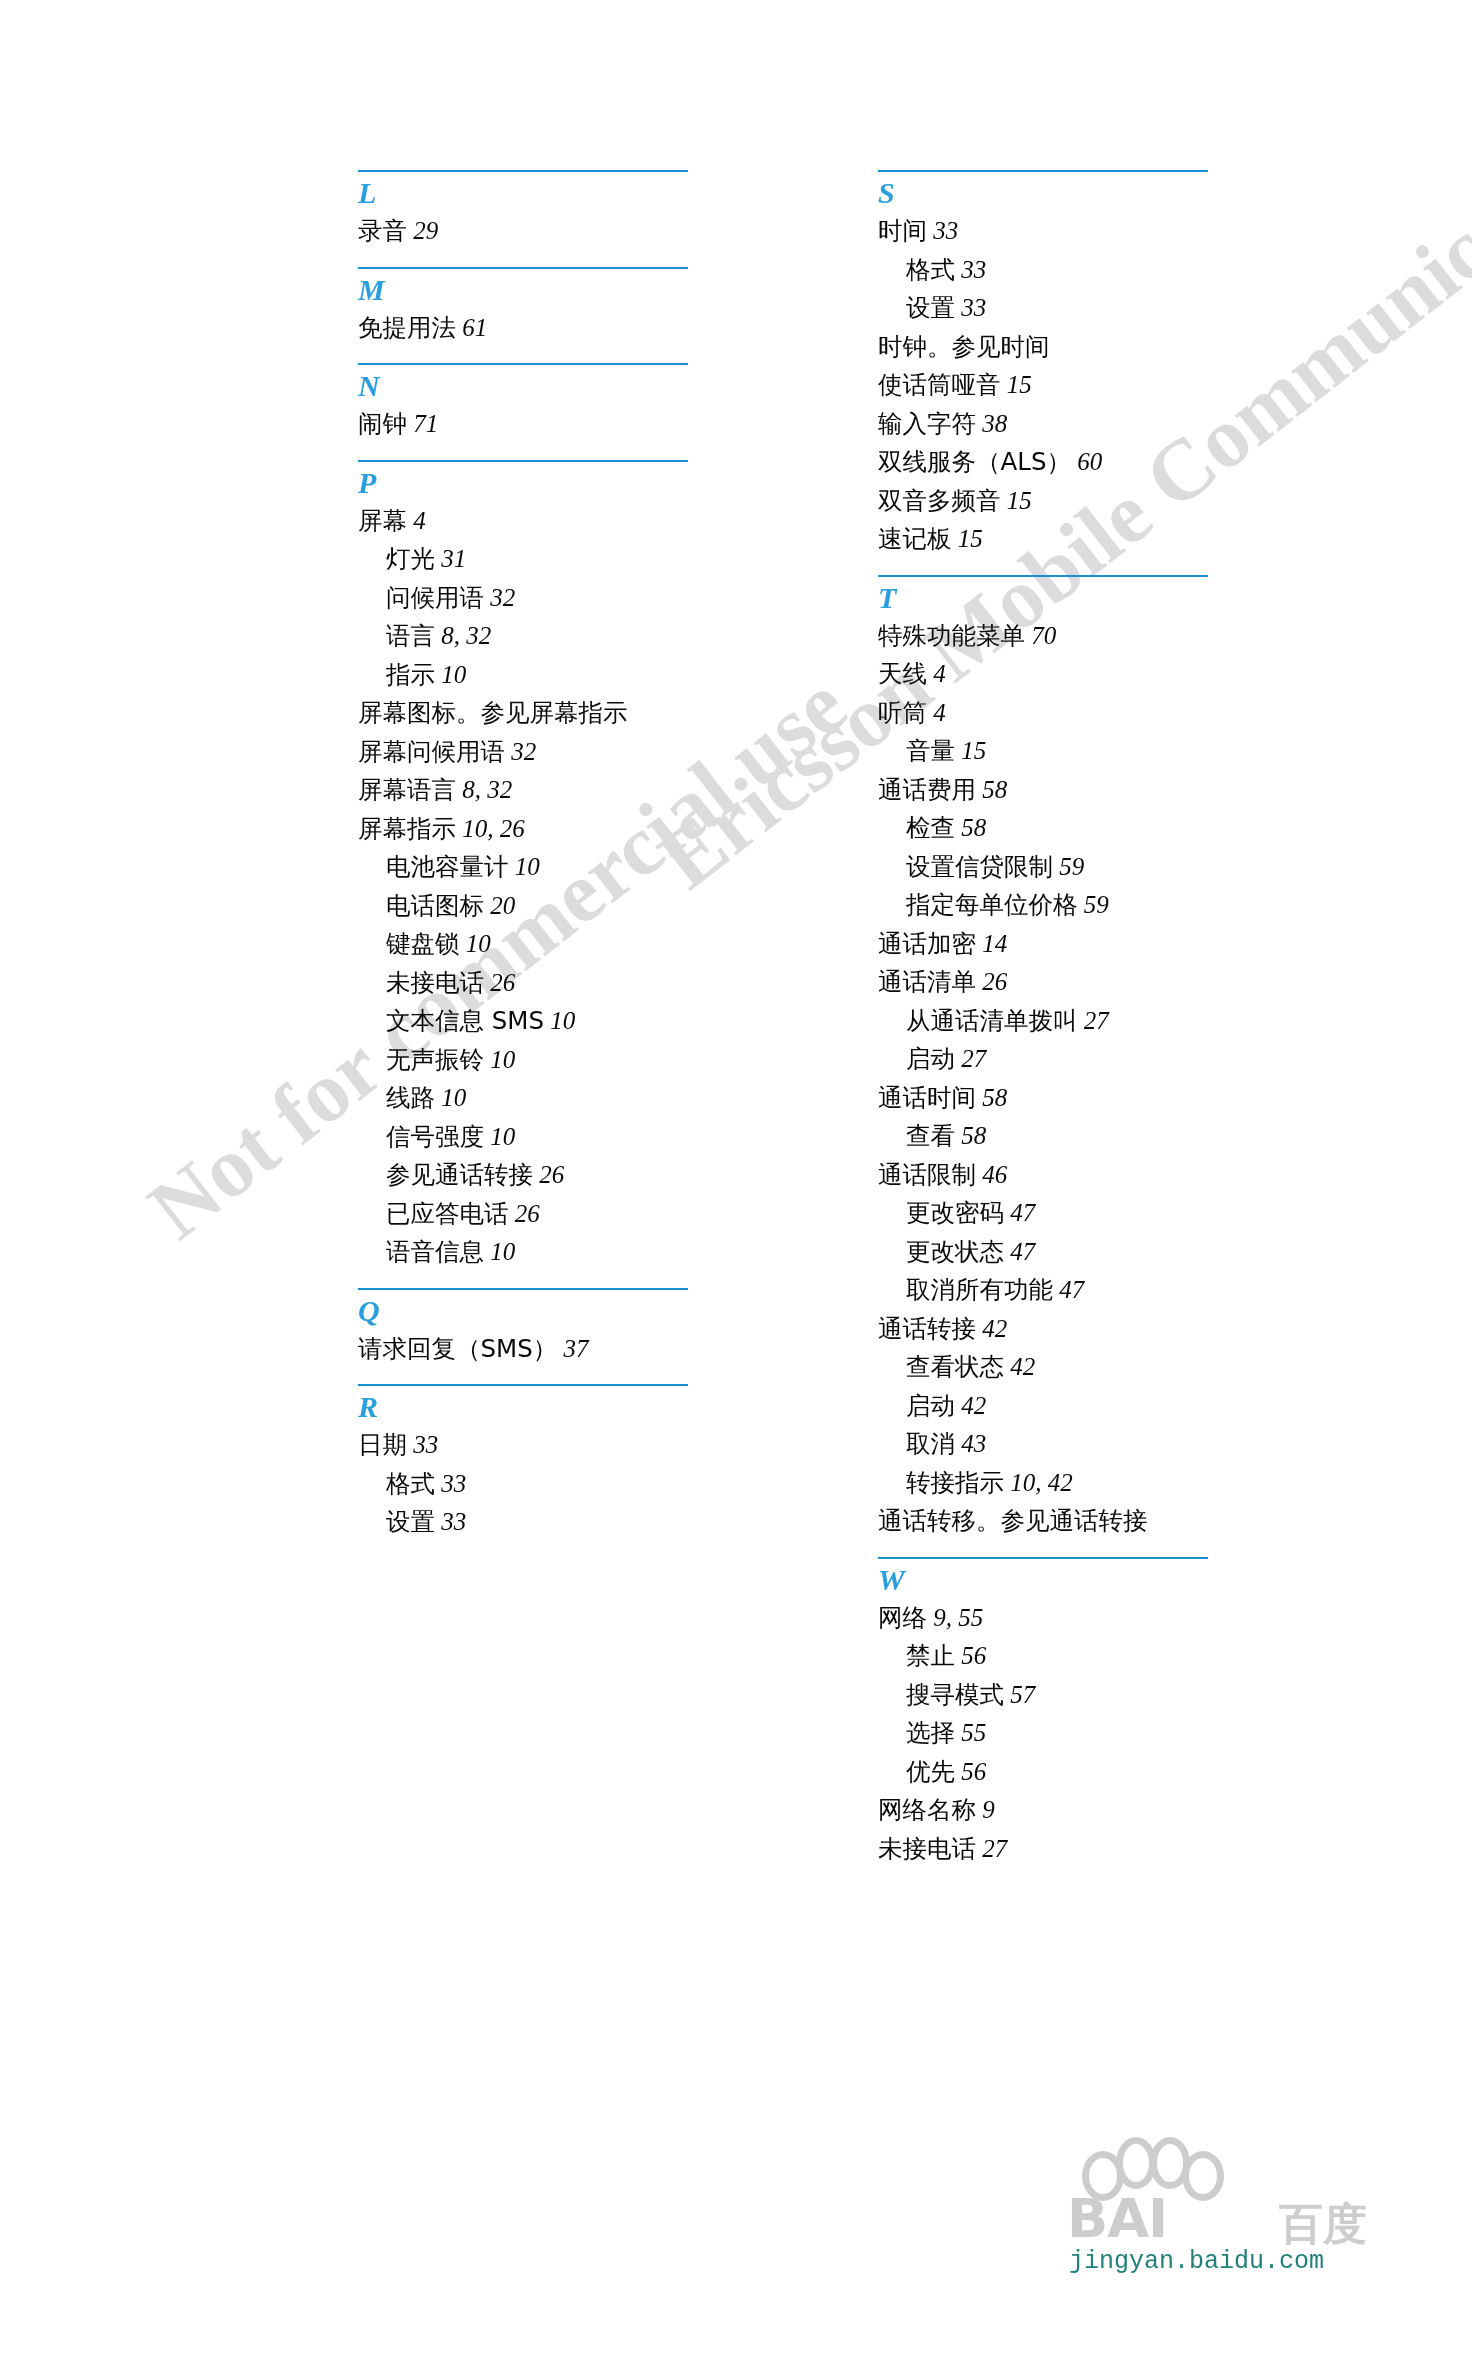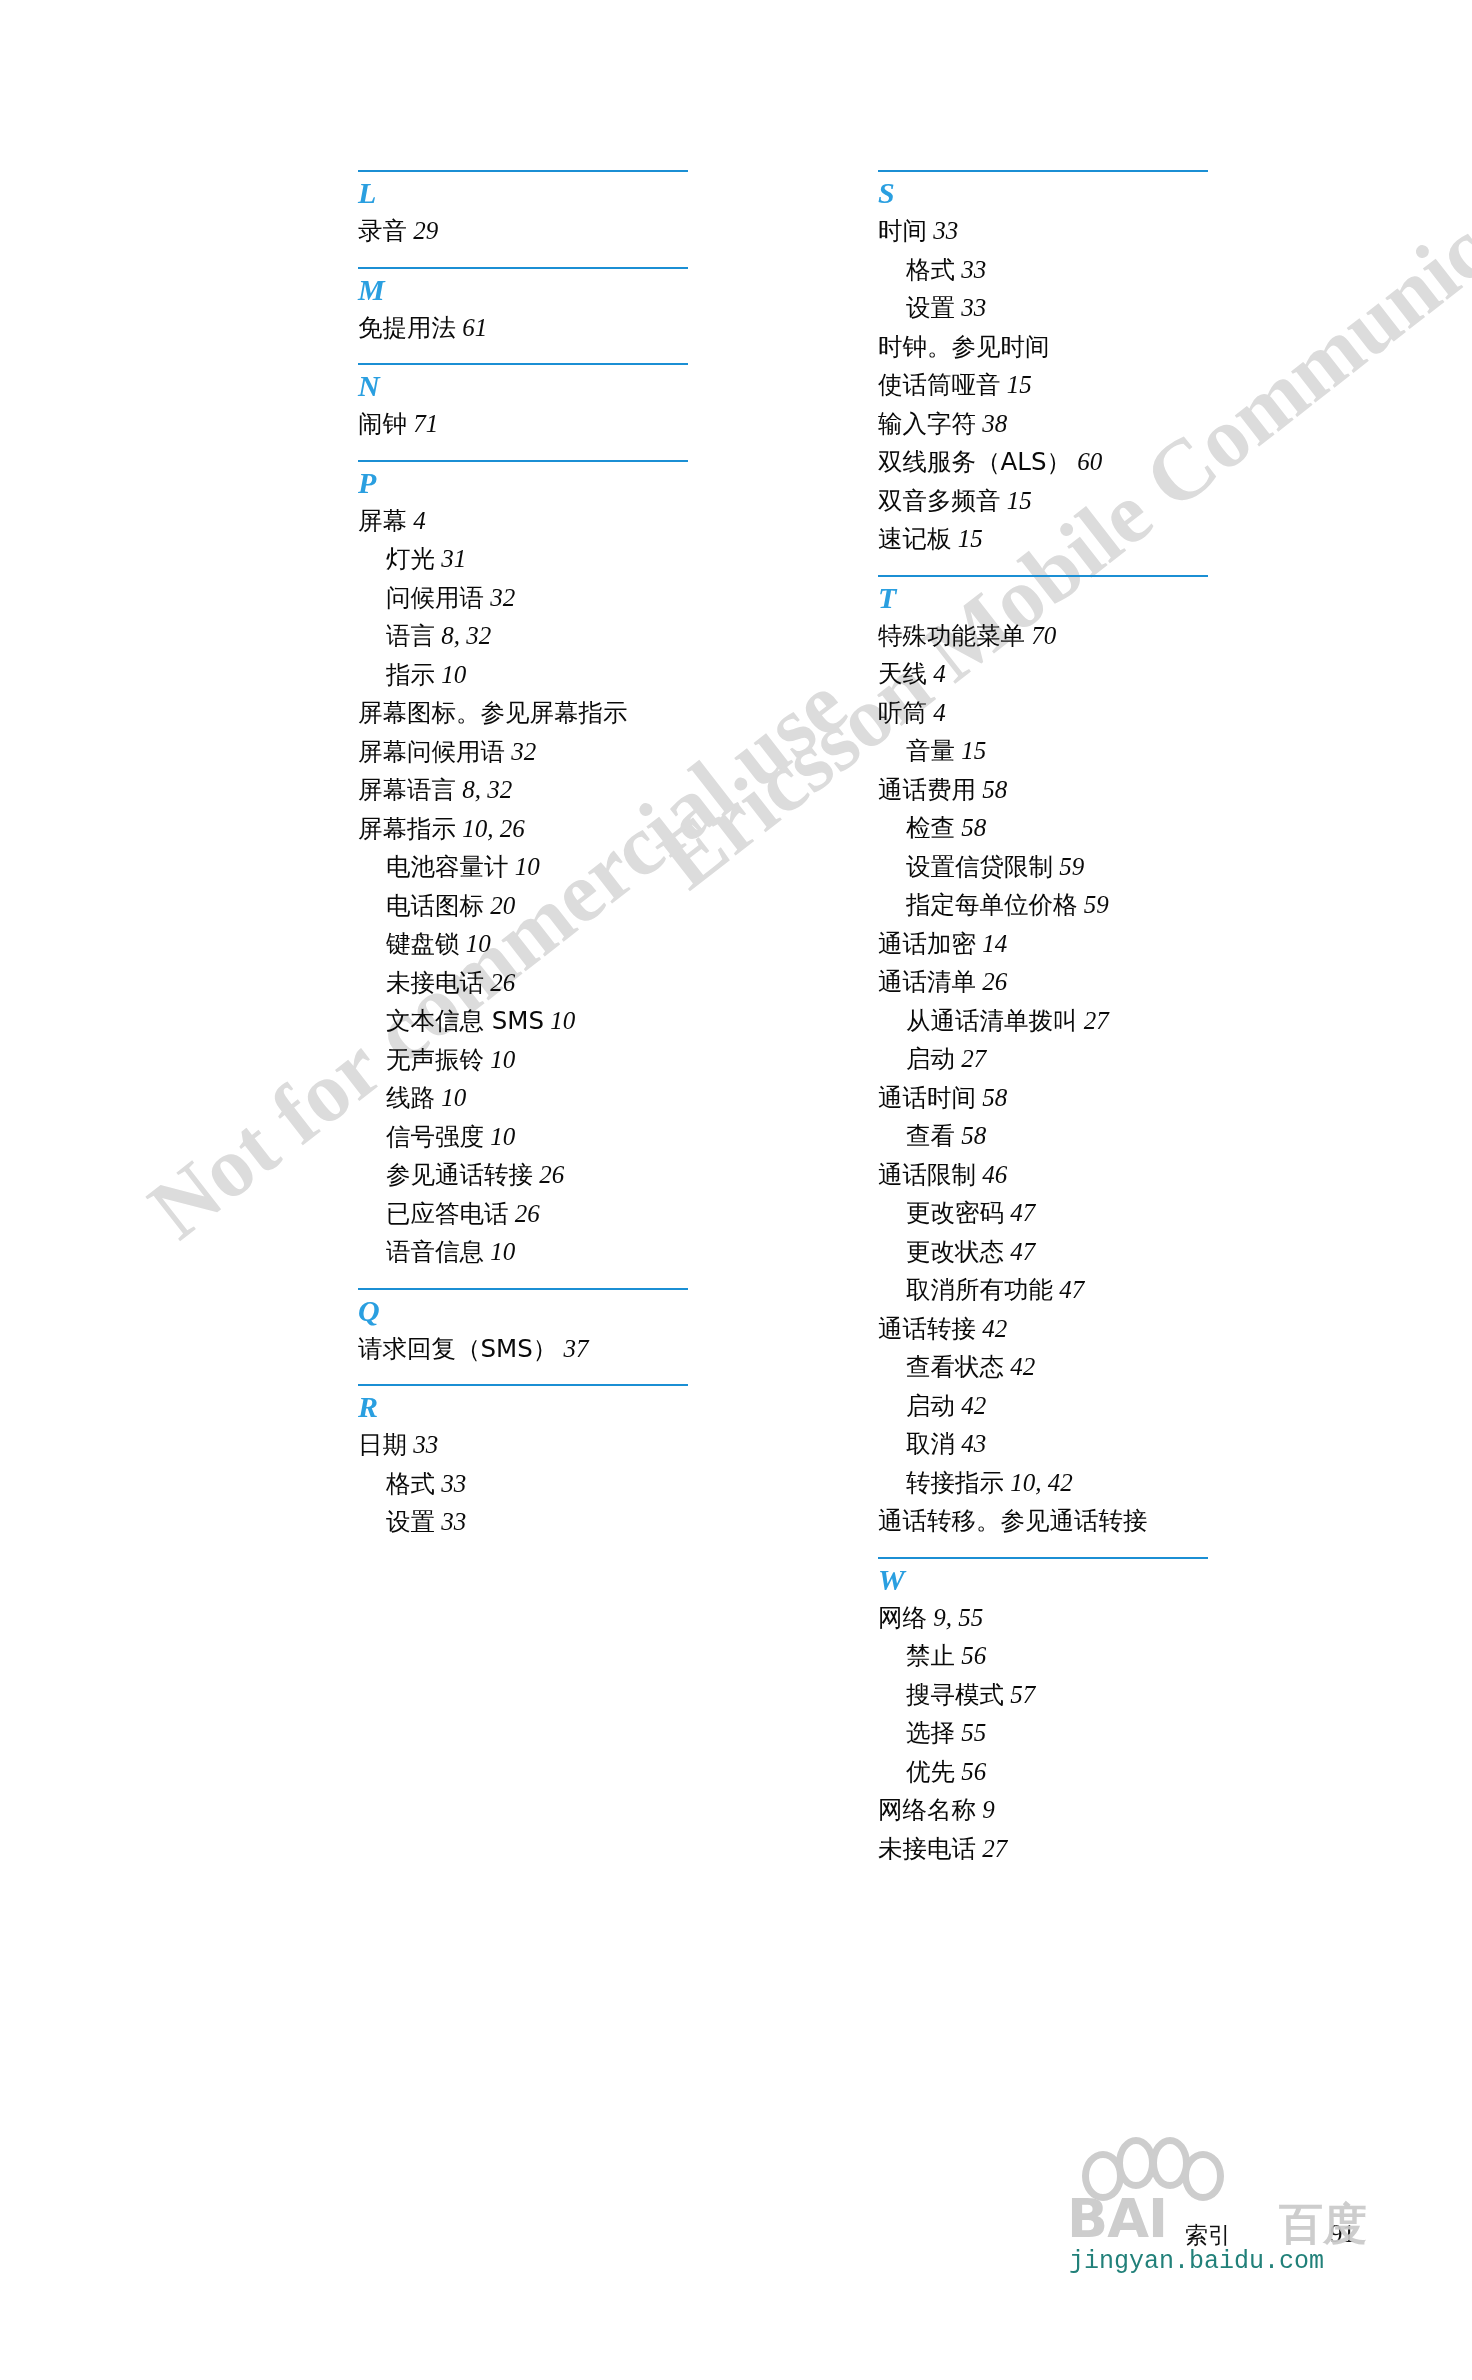--- a/index.html
+++ b/index.html
@@ -279,24 +279,20 @@
         <div class="entry"><span>网络</span><span class="num"> 9, 55</span></div>
         <div class="entry sub"><span>禁止</span><span class="num"> 56</span></div>
         <div class="entry sub"><span>搜寻模式</span><span class="num"> 57</span></div>
         <div class="entry sub"><span>选择</span><span class="num"> 55</span></div>
         <div class="entry sub"><span>优先</span><span class="num"> 56</span></div>
         <div class="entry"><span>网络名称</span><span class="num"> 9</span></div>
         <div class="entry"><span>未接电话</span><span class="num"> 27</span></div>
       </div>
     </div>
 
-  <div class="footer">
-    <div class="footer-label">索引</div>
-    <div class="footer-page">91</div>
-  </div>
 
   <div class="baidu">
     <div class="baidu-paws">
       <span class="paw p1"></span>
       <span class="paw p2"></span>
       <span class="paw p3"></span>
       <span class="paw p4"></span>
     </div>
     <div class="baidu-word">BAI</div>
     <div class="baidu-cn">百度</div>

